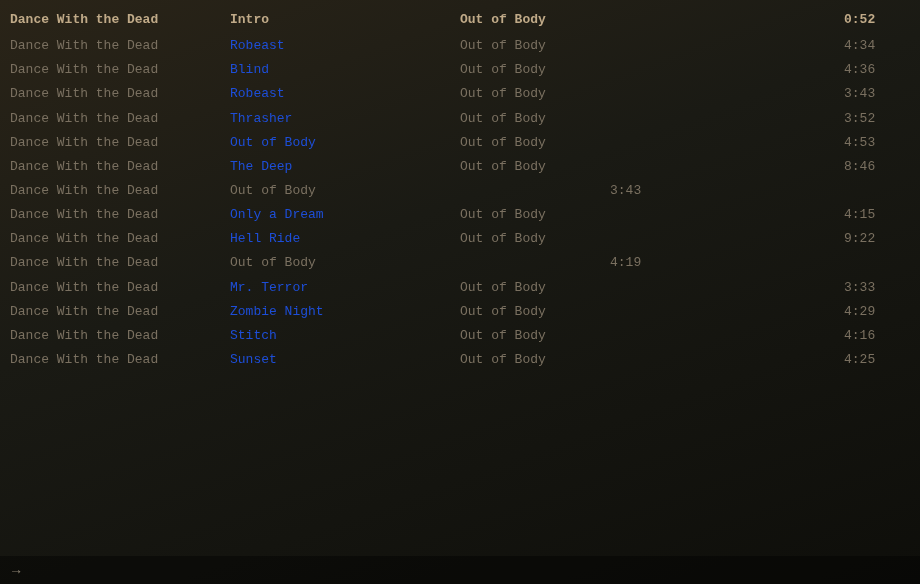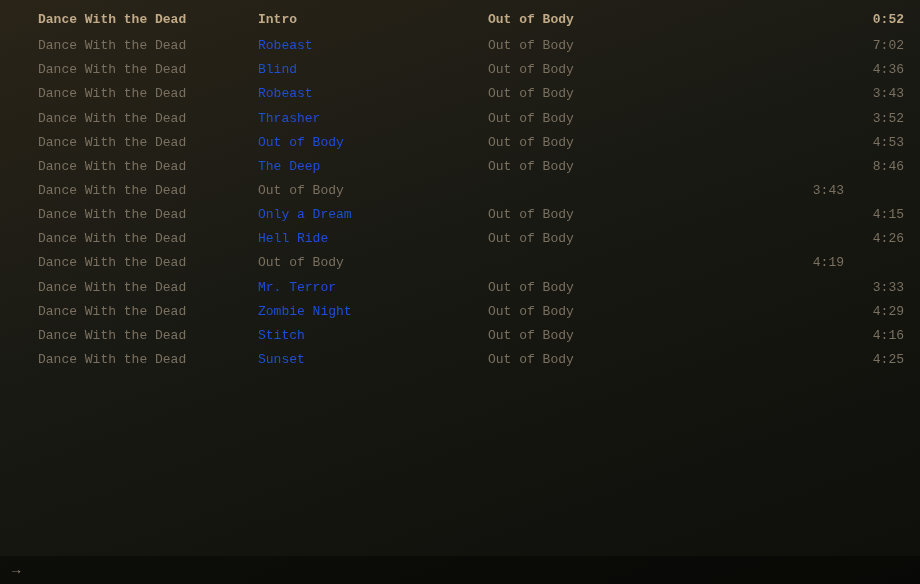--- a/index.html
+++ b/index.html
@@ -14,41 +14,40 @@
       background: linear-gradient(160deg, #2a2418 0%, #1a1a14 40%, #0e0e0a 100%);
       font-family: 'Courier New', Courier, monospace;
       font-size: 13px;
       color: #8a8070;
       overflow: hidden;
       position: relative;
     }
 
     .track-list {
       padding: 8px 0;
-      margin-left: 28px;
     }
 
     .track-row {
       display: grid;
       grid-template-columns: 220px 230px 150px 1fr 60px;
       padding: 2px 16px 2px 10px;
       line-height: 1.55;
       align-items: center;
     }
 
     .track-row.header {
       color: #c0aa88;
       font-weight: bold;
       margin-bottom: 2px;
     }
 
     .col-artist { color: #7a7060; }
     .col-title { color: #1d4ed8; }
     .col-album { color: #7a7060; }
-    .col-duration { color: #7a7060; text-align: right; }
+    .col-duration { color: #7a7060; text-align: left; }
 
     .track-row.header .col-artist,
     .track-row.header .col-title,
     .track-row.header .col-album,
     .track-row.header .col-duration {
       color: #c0aa88;
     }
 
     .bottom-bar {
       position: absolute;
@@ -78,21 +77,21 @@
     <span class="col-album">Out of Body</span>
     <span></span>
     <span class="col-duration">0:52</span>
   </div>
 
 <div class="track-row">
       <span class="col-artist">Dance With the Dead</span>
       <span class="col-title">Robeast</span>
       <span class="col-album">Out of Body</span>
       <span></span>
-      <span class="col-duration">7:02</span>
+      <span class="col-duration">4:34</span>
     </div>
     <div class="track-row">
       <span class="col-artist">Dance With the Dead</span>
       <span class="col-title">Blind</span>
       <span class="col-album">Out of Body</span>
       <span></span>
       <span class="col-duration">4:36</span>
     </div>
     <div class="track-row">
       <span class="col-artist">Dance With the Dead</span>
@@ -133,21 +132,21 @@
       <span class="col-title">Only a Dream</span>
       <span class="col-album">Out of Body</span>
       <span></span>
       <span class="col-duration">4:15</span>
     </div>
     <div class="track-row">
       <span class="col-artist">Dance With the Dead</span>
       <span class="col-title">Hell Ride</span>
       <span class="col-album">Out of Body</span>
       <span></span>
-      <span class="col-duration">4:26</span>
+      <span class="col-duration">9:22</span>
     </div>
     <div class="track-row">
       <span class="col-artist">Dance With the Dead</span>
       <span class="col-album">Out of Body</span>
       <span></span>
       <span class="col-duration">4:19</span>
     </div>
     <div class="track-row">
       <span class="col-artist">Dance With the Dead</span>
       <span class="col-title">Mr. Terror</span>

